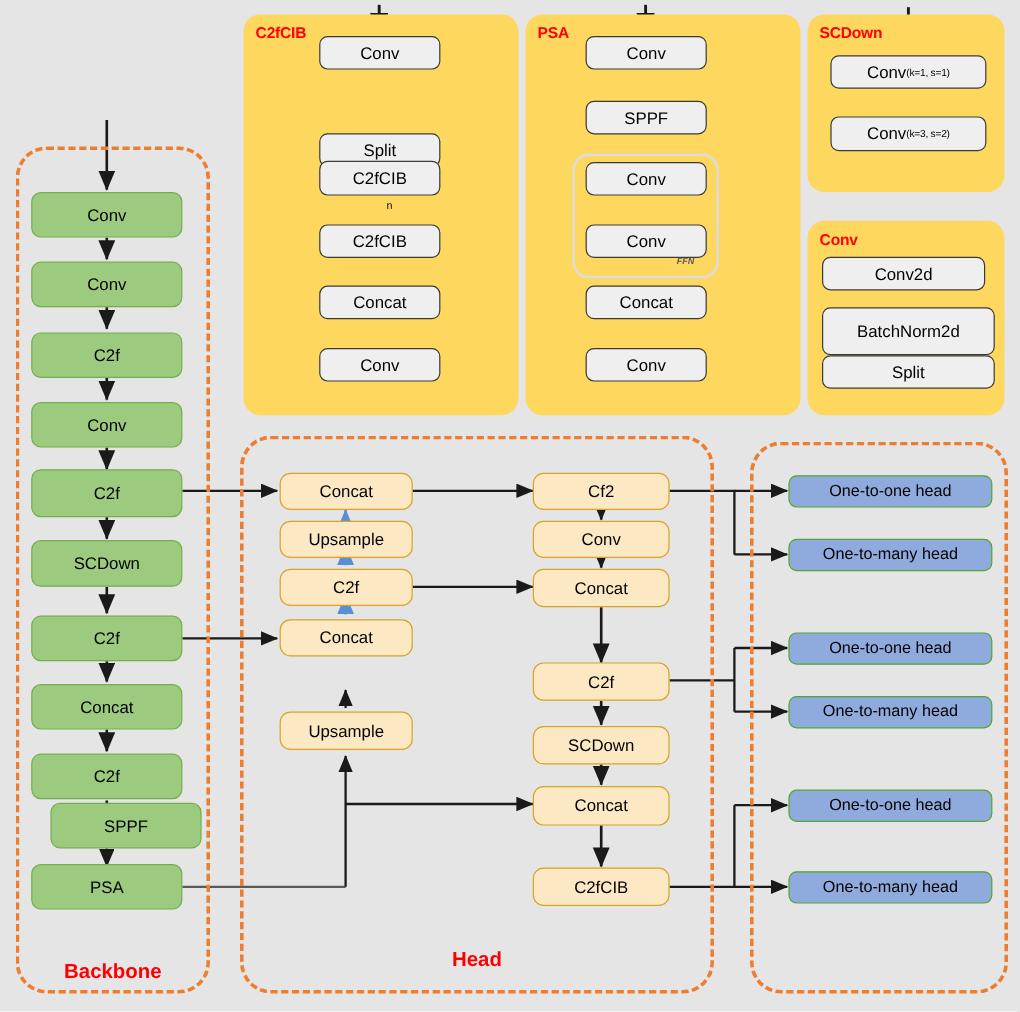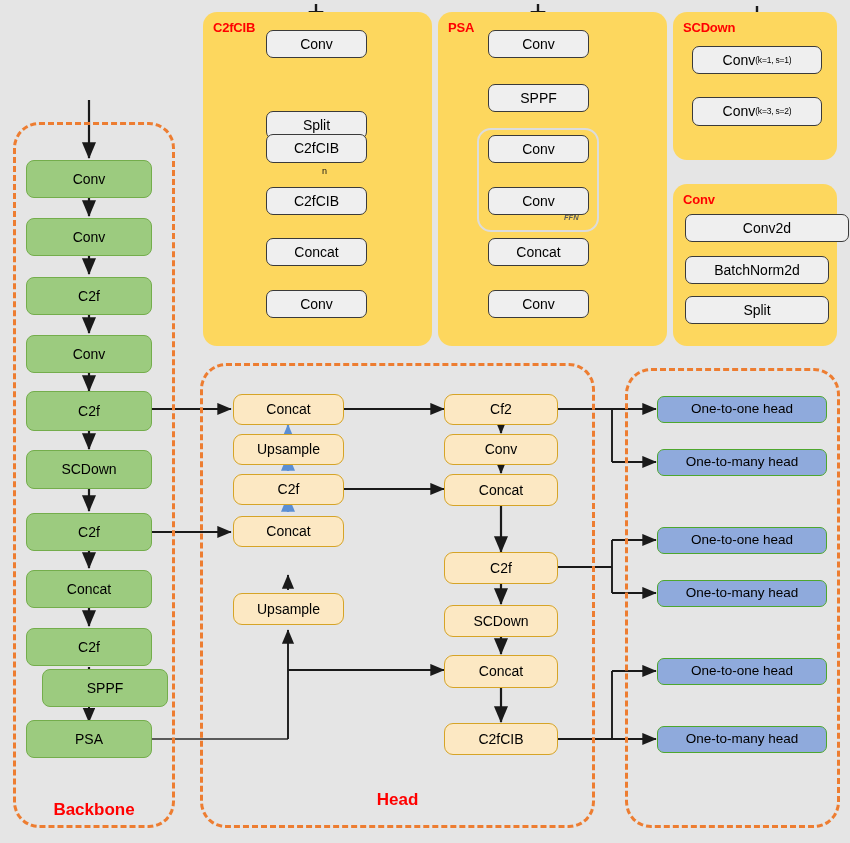--- a/index.html
+++ b/index.html
@@ -284,22 +284,22 @@
 
   <div class="node n-grey" style="left:692px; top:46px; width:130px; height:28px;">
     <span>Conv</span>
       <span class="sub">(k=1, s=1)</span>
   </div>
   <div class="node n-grey" style="left:692px; top:97px; width:130px; height:29px;">
     <span>Conv</span>
       <span class="sub">(k=3, s=2)</span>
   </div>
 
-  <div class="node n-grey" style="left:685px; top:214px; width:164px; height:28px;">Conv2d</div>
-  <div class="node n-grey" style="left:685px; top:256px; width:144px; height:28px;">BatchNorm2d</div>
+  <div class="node n-grey" style="left:685px; top:214px; width:136px; height:28px;">Conv2d</div>
+  <div class="node n-grey" style="left:685px; top:256px; width:144px; height:40px;">BatchNorm2d</div>
   <div class="node n-grey" style="left:685px; top:296px; width:144px; height:28px;">Split</div>
 
   <div class="node n-green" style="left:26px; top:160px; width:126px; height:38px;">Conv</div>
   <div class="node n-green" style="left:26px; top:218px; width:126px; height:38px;">Conv</div>
   <div class="node n-green" style="left:26px; top:277px; width:126px; height:38px;">C2f</div>
   <div class="node n-green" style="left:26px; top:335px; width:126px; height:38px;">Conv</div>
   <div class="node n-green" style="left:26px; top:391px; width:126px; height:40px;">C2f</div>
   <div class="node n-green" style="left:26px; top:450px; width:126px; height:39px;">SCDown</div>
   <div class="node n-green" style="left:26px; top:513px; width:126px; height:38px;">C2f</div>
   <div class="node n-green" style="left:26px; top:570px; width:126px; height:38px;">Concat</div>

